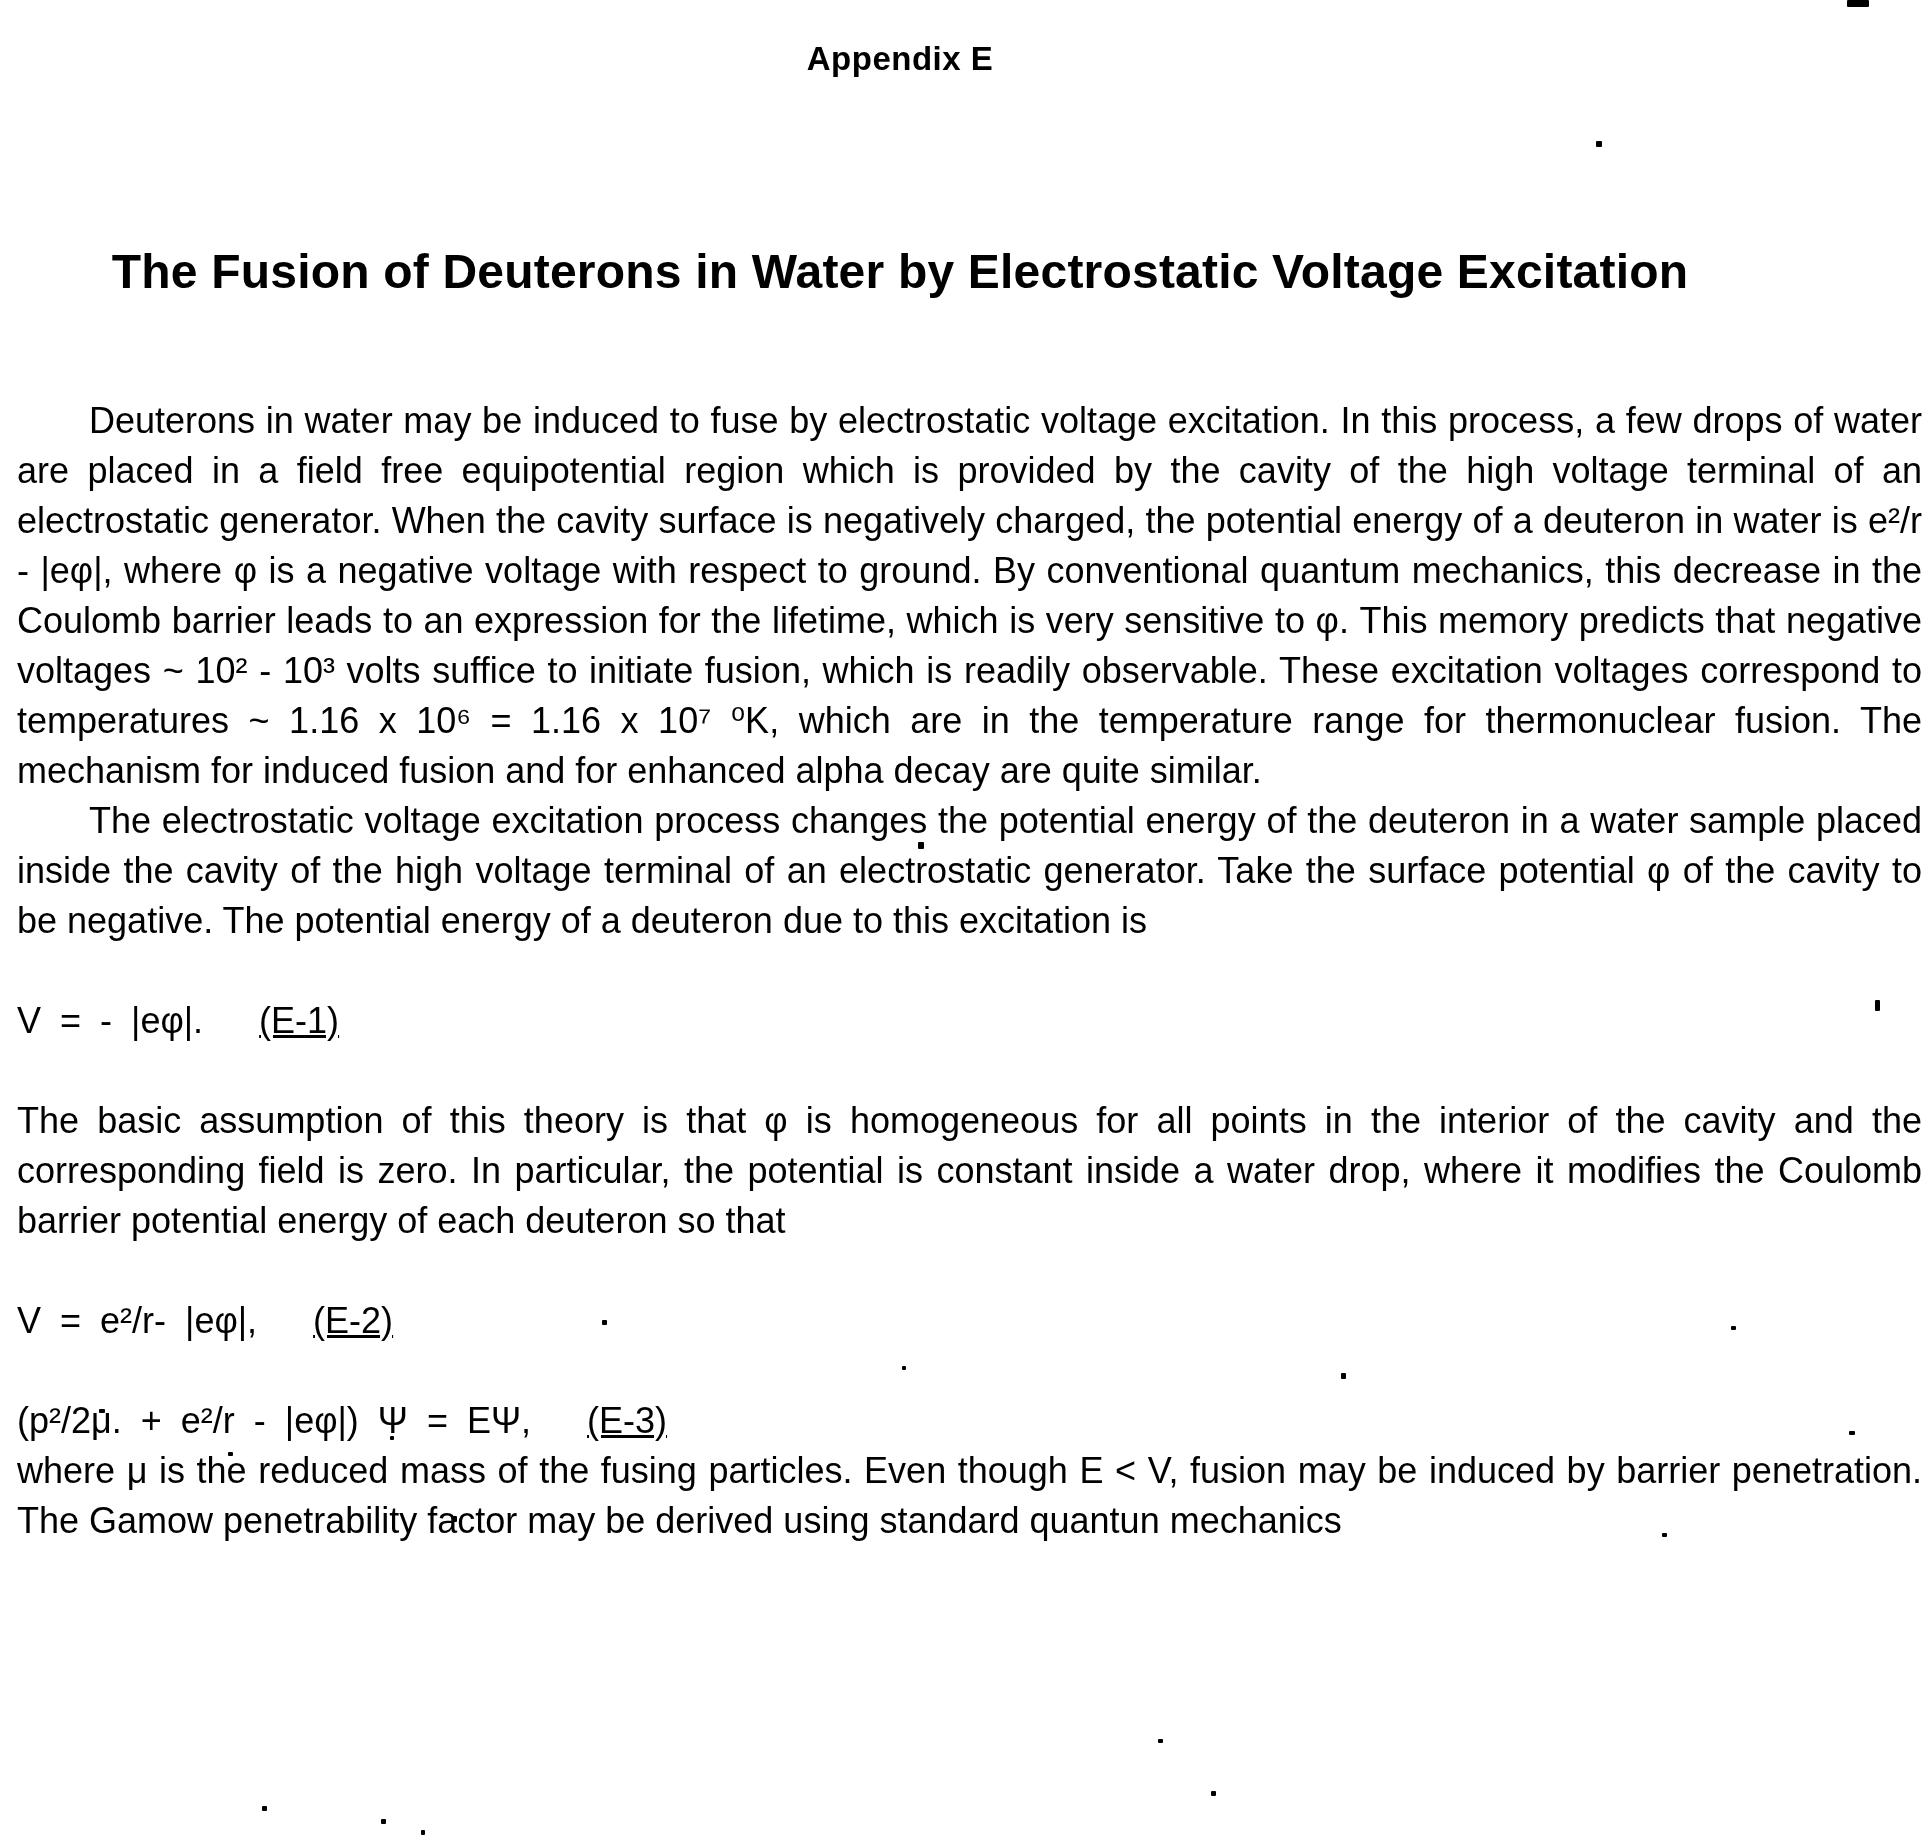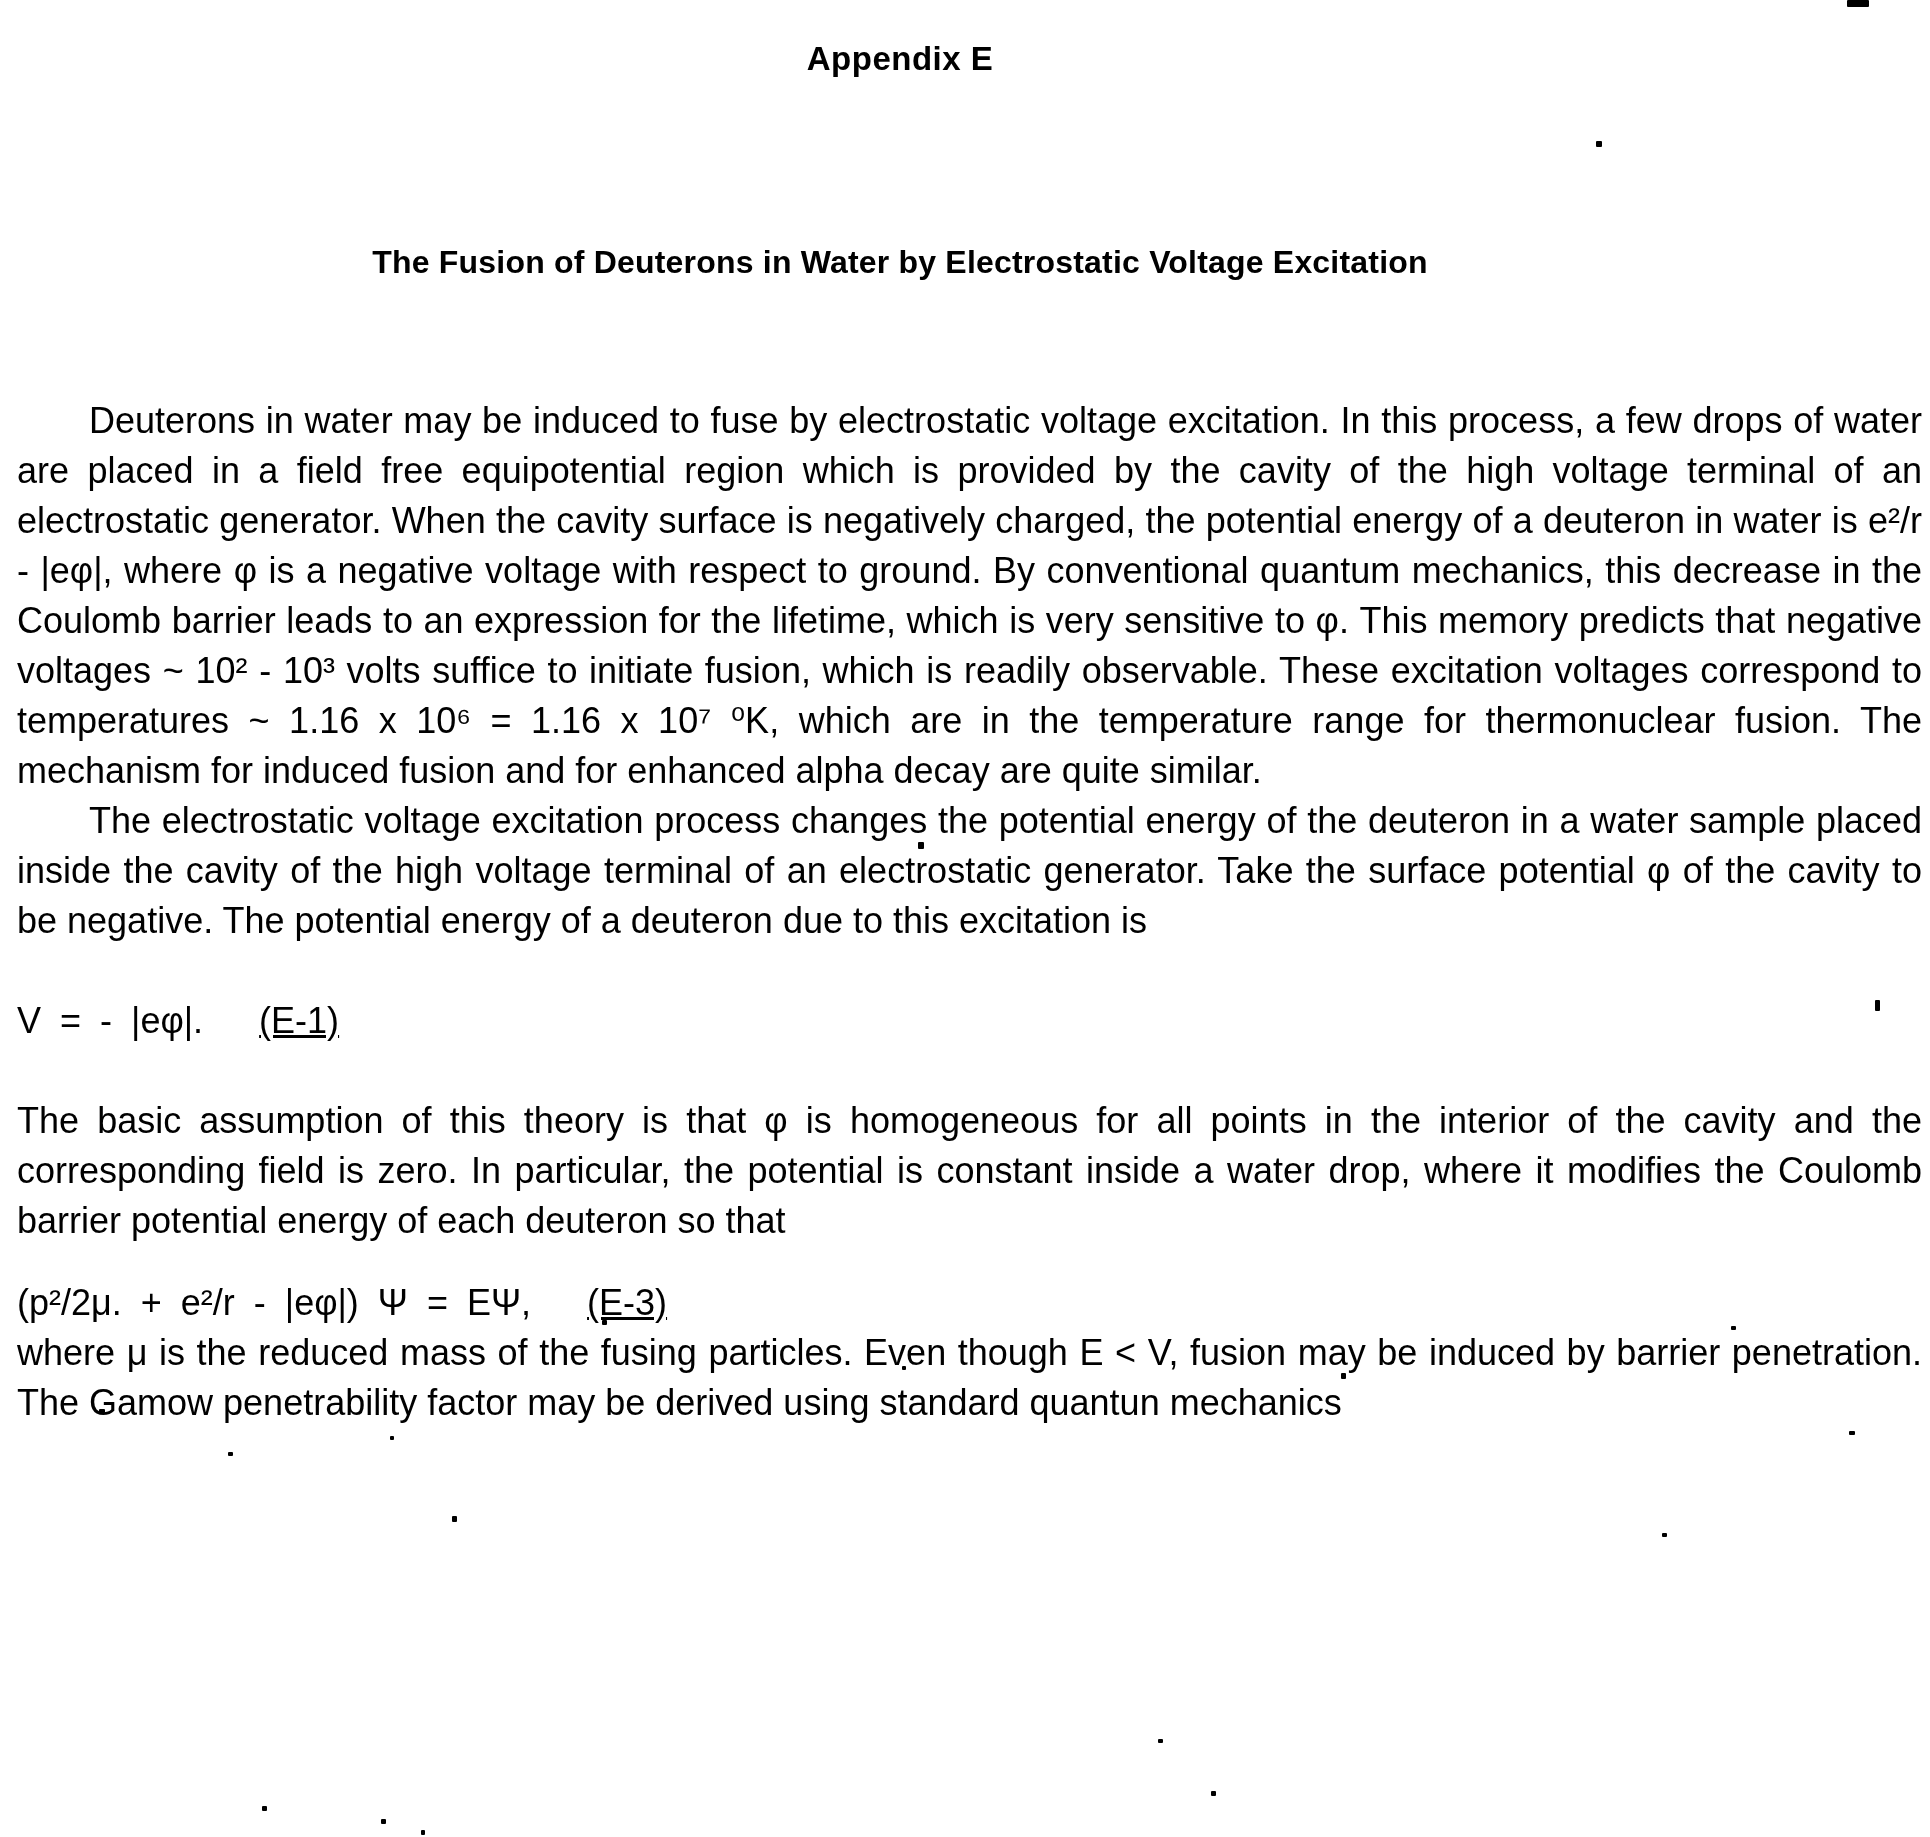--- a/index.html
+++ b/index.html
@@ -21,21 +21,21 @@
     font-size: 33px;
     font-weight: bold;
     letter-spacing: 0.5px;
   }
   .doc-title {
     position: absolute;
     top: 244px; left: 0;
     width: 1800px;
     margin: 0;
     text-align: center;
-    font-size: 32px;
+    font-size: 48px;
     font-weight: bold;
     letter-spacing: 0.2px;
   }
   .body-text {
     position: absolute;
     top: 396px; left: 17px;
     width: 1905px;
     font-size: 36px;
     line-height: 50px;
     text-align: justify;
@@ -74,20 +74,24 @@
 
     <p class="para indent">The electrostatic voltage excitation process changes the potential energy of the deuteron in a water sample placed inside the cavity of the high voltage terminal of an electrostatic generator. Take the surface potential φ of the cavity to be negative. The potential energy of a deuteron due to this excitation is</p>
 
     <div class="equation">
       <span class="expr">V = - |eφ|.</span>
       <span class="eq-label">(E-1)</span>
     </div>
 
     <p class="para">The basic assumption of this theory is that φ is homogeneous for all points in the interior of the cavity and the corresponding field is zero. In particular, the potential is constant inside a water drop, where it modifies the Coulomb barrier potential energy of each deuteron so that</p>
 
+    <div class="equation">
+      <span class="expr">V = e²/r- |eφ|,</span>
+      <span class="eq-label">(E-2)</span>
+    </div>
 
 
     <div class="equation no-gap-below">
       <span class="expr">(p²/2μ. + e²/r - |eφ|) Ψ = EΨ,</span>
       <span class="eq-label">(E-3)</span>
     </div>
 
     <p class="para">where μ is the reduced mass of the fusing particles. Even though E &lt; V, fusion may be induced by barrier penetration. The Gamow penetrability factor may be derived using standard quantun mechanics</p>
 
 

